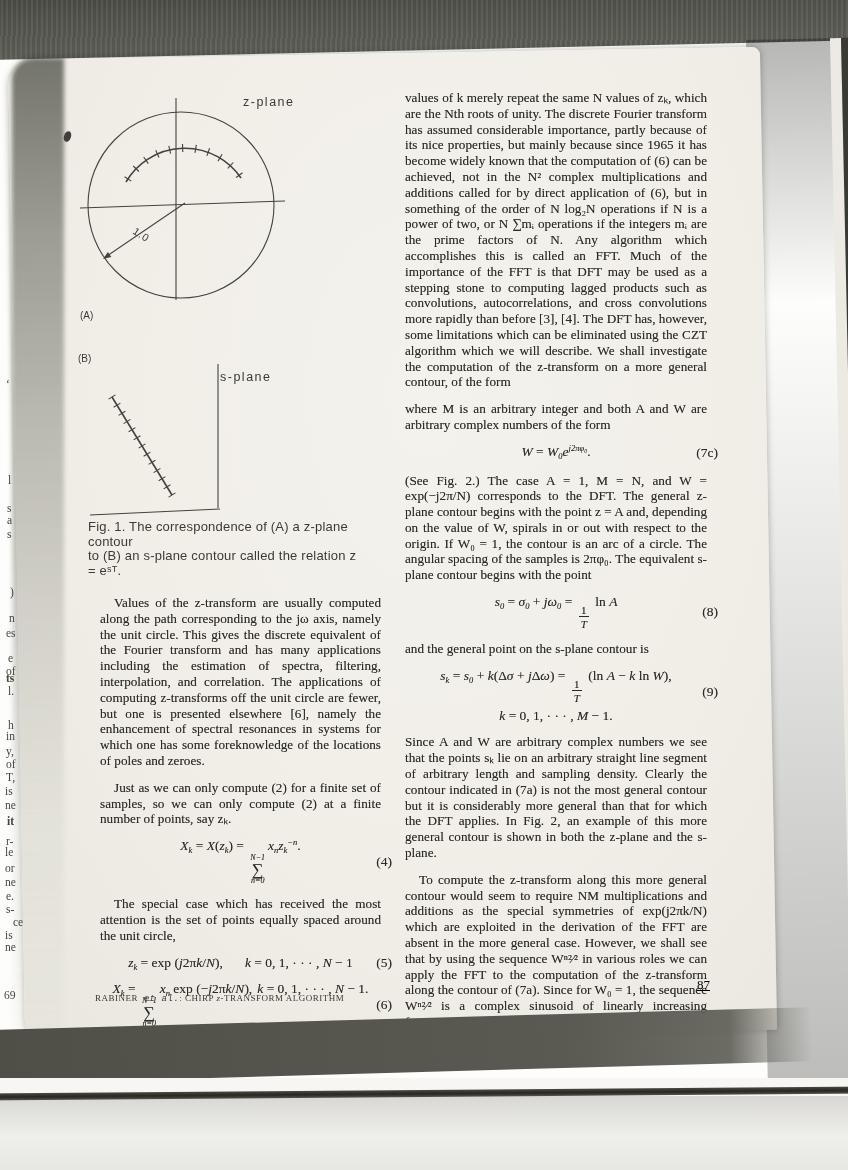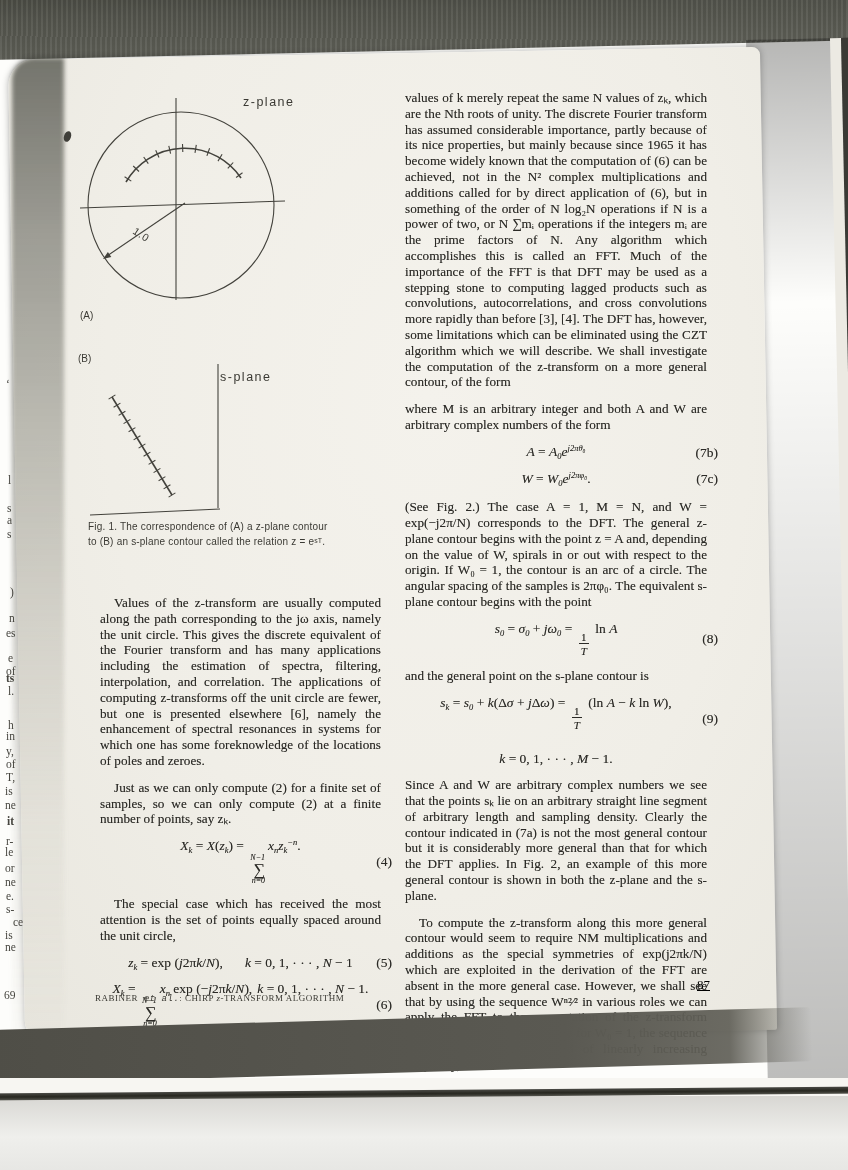--- a/index.html
+++ b/index.html
@@ -45,42 +45,42 @@
   .col{position:absolute;text-align:justify;font-size:13.2px;line-height:15.8px;
     text-shadow:0 0 0.4px rgba(43,42,38,0.45);}
   .col-left{left:89px;top:584px;width:303px;}
   .col-right{left:394px;top:79px;width:324px;}
   .col p{margin:11px;}
   p.ind{text-indent:14px;}
 
   .eq{position:relative;margin:9px 0;text-align:center;font-size:13.5px;line-height:1.15;
     text-shadow:0 0 0.4px rgba(43,42,38,0.45);}
   .eq .eq-line{display:block;}
-  .eq .eq-line.cond{margin-top:20px;}
+  .eq .eq-line.cond{margin-top:4px;}
   .eq .eq-num{position:absolute;right:0;top:50%;transform:translateY(-50%);font-style:normal;}
   .eq.two-line .eq-num{top:16px;transform:none;}
   .tok-i{font-style:italic;}
   .tok-r{font-style:normal;}
   .tk-sub{font-size:8.5px;font-style:italic;vertical-align:-3px;}
   .tk-sup{font-size:8.5px;font-style:italic;vertical-align:5px;}
-  .tk-sum{display:inline-flex;flex-direction:column;align-items:flex-end;vertical-align:-10px;
+  .tk-sum{display:inline-flex;flex-direction:column;align-items:center;vertical-align:-10px;
     line-height:1;margin:0 3px;}
   .tk-sum .lim{font-size:8px;font-style:italic;line-height:8px;}
   .tk-sum .sg{font-size:16px;line-height:15px;font-style:normal;}
   .tk-frac{display:inline-flex;flex-direction:column;align-items:center;vertical-align:-8px;
     line-height:1;margin:0 3px;}
   .tk-frac .fn{font-size:11px;line-height:11px;padding:0 2px;font-style:normal;}
   .tk-frac .fd{font-size:11px;line-height:12px;border-top:1px solid #2b2a26;padding:1px 2px 0;font-style:italic;}
   .tk-gap{display:inline-block;}
 
   .fig-a{position:absolute;left:60px;top:88px;}
   .fig-b{position:absolute;left:60px;top:348px;}
   svg text{font-family:"Liberation Sans",sans-serif;fill:#3a3933;}
   .fig-caption{position:absolute;left:88px;top:520px;width:270px;
-    font-family:"Liberation Sans",sans-serif;font-size:10px;line-height:14.5px;
+    font-family:"Liberation Sans",sans-serif;font-size:13px;line-height:14.5px;
     color:#3b3a34;letter-spacing:0.2px;}
   .footer-line{position:absolute;left:95px;top:993px;font-size:9px;letter-spacing:0.5px;color:#3a3933;}
   .footer-line .etal{font-style:italic;text-transform:none;font-family:Liberation Mono, monospace;}
   .footer-line .itz{font-style:italic;}
   .page-num{position:absolute;left:697px;top:977px;font-size:13px;color:#000000;text-decoration:underline;}
   .edge-frags span{position:absolute;font-size:11.5px;color:#46453f;}
 </style>
 </head>
 <body>
 
@@ -212,24 +212,20 @@
             </span><span class="tok-i">x</span><span class="tk-sub">n</span><span class="tok-r"> exp (−</span><span class="tok-i">j</span><span class="tok-r">2π</span><span class="tok-i">k</span><span class="tok-r">/</span><span class="tok-i">N</span><span class="tok-r">),</span><span class="tk-gap" style="width: 5px;">&nbsp;</span><span class="tok-i">k</span><span class="tok-r"> = 0, 1, · · · , </span><span class="tok-i">N</span><span class="tok-r"> − 1.</span></span>
           <span class="eq-num">(6)</span>
         </div>
       <p>Equation (6) is called the discrete Fourier transform (DFT). The reader may easily verify that, in (5), other</p>
     </div>
 
     <div class="col col-right">
       <p>values of k merely repeat the same N values of zₖ, which are the Nth roots of unity. The discrete Fourier transform has assumed considerable importance, partly because of its nice properties, but mainly because since 1965 it has become widely known that the computation of (6) can be achieved, not in the N² complex multiplications and additions called for by direct application of (6), but in something of the order of N log₂N operations if N is a power of two, or N ∑mᵢ operations if the integers mᵢ are the prime factors of N. Any algorithm which accomplishes this is called an FFT. Much of the importance of the FFT is that DFT may be used as a stepping stone to computing lagged products such as convolutions, autocorrelations, and cross convolutions more rapidly than before [3], [4]. The DFT has, however, some limitations which can be eliminated using the CZT algorithm which we will describe. We shall investigate the computation of the z-transform on a more general contour, of the form</p>
       <p>where M is an arbitrary integer and both A and W are arbitrary complex numbers of the form</p>
       <div class="eq">
-          <span class="eq-line"><span class="tok-i">A</span><span class="tok-r"> = </span><span class="tok-i">A</span><span class="tk-sub">0</span><span class="tok-i">e</span><span class="tk-sup">j2πθ₀</span></span>
-          <span class="eq-num">(7b)</span>
-        </div>
-      <div class="eq">
           <span class="eq-line"><span class="tok-i">W</span><span class="tok-r"> = </span><span class="tok-i">W</span><span class="tk-sub">0</span><span class="tok-i">e</span><span class="tk-sup">j2πφ₀</span><span class="tok-r">.</span></span>
           <span class="eq-num">(7c)</span>
         </div>
       <p>(See Fig. 2.) The case A = 1, M = N, and W = exp(−j2π/N) corresponds to the DFT. The general z-plane contour begins with the point z = A and, depending on the value of W, spirals in or out with respect to the origin. If W₀ = 1, the contour is an arc of a circle. The angular spacing of the samples is 2πφ₀. The equivalent s-plane contour begins with the point</p>
       <div class="eq">
           <span class="eq-line"><span class="tok-i">s</span><span class="tk-sub">0</span><span class="tok-r"> = </span><span class="tok-i">σ</span><span class="tk-sub">0</span><span class="tok-r"> + </span><span class="tok-i">jω</span><span class="tk-sub">0</span><span class="tok-r"> = </span><span class="tk-frac">
               <span class="fn">1</span>
               <span class="fd">T</span>
             </span><span class="tok-r"> ln </span><span class="tok-i">A</span></span>
           <span class="eq-num">(8)</span>

